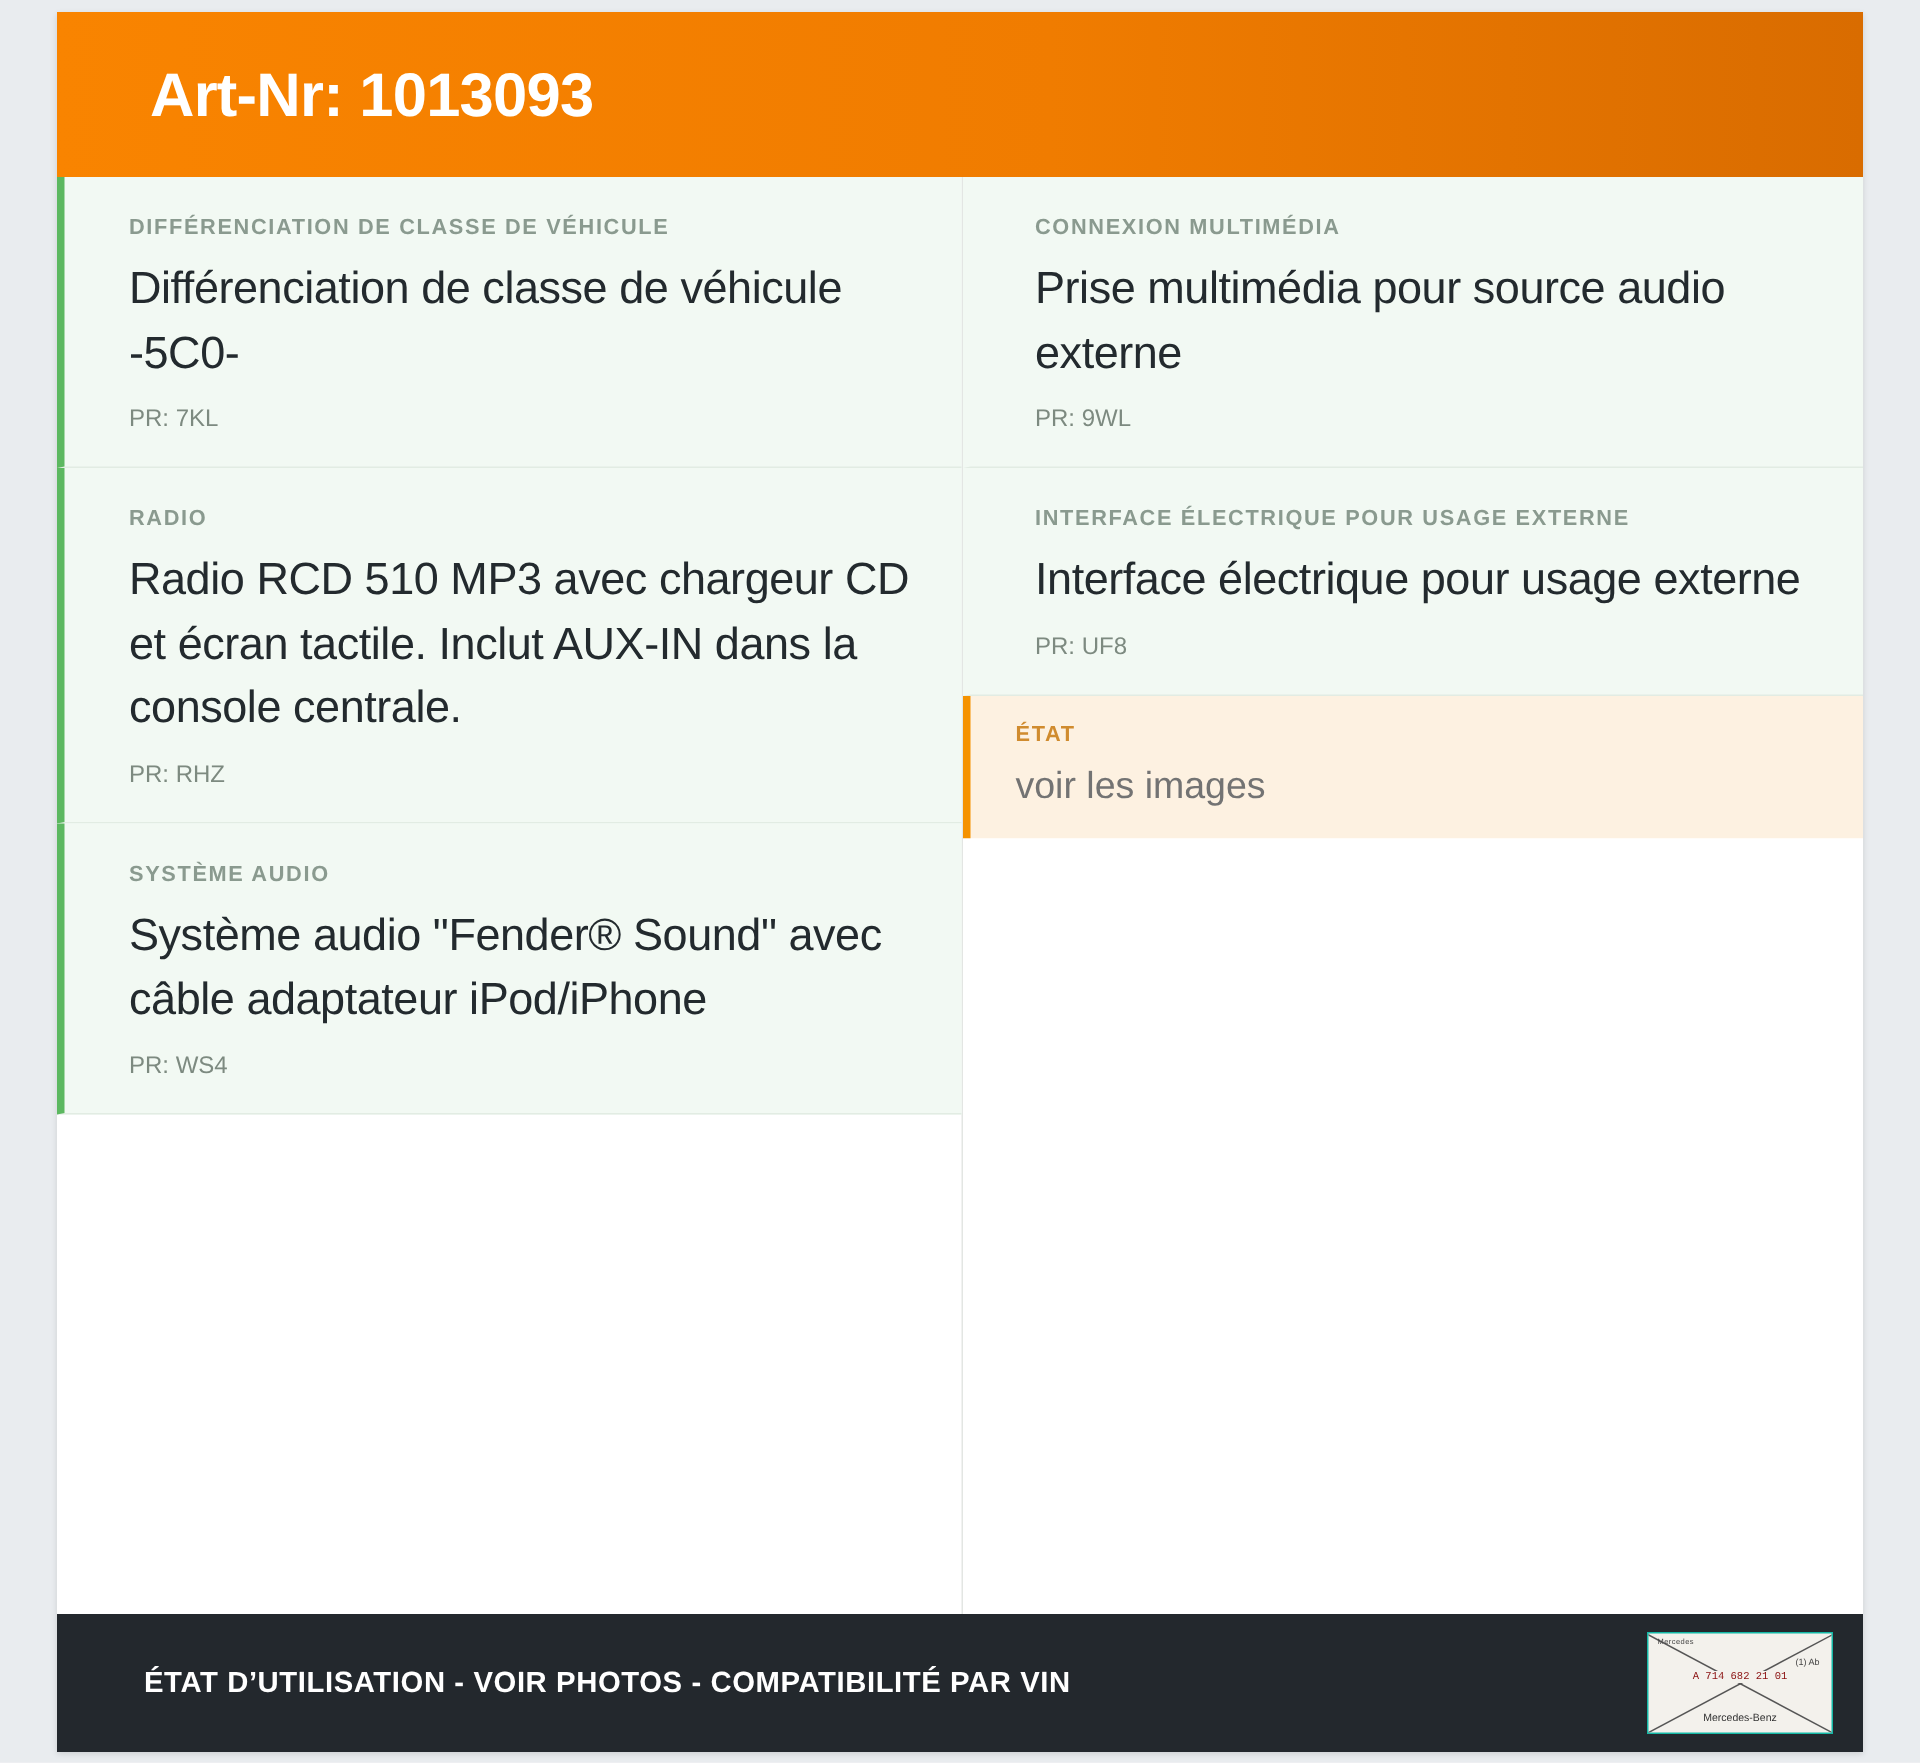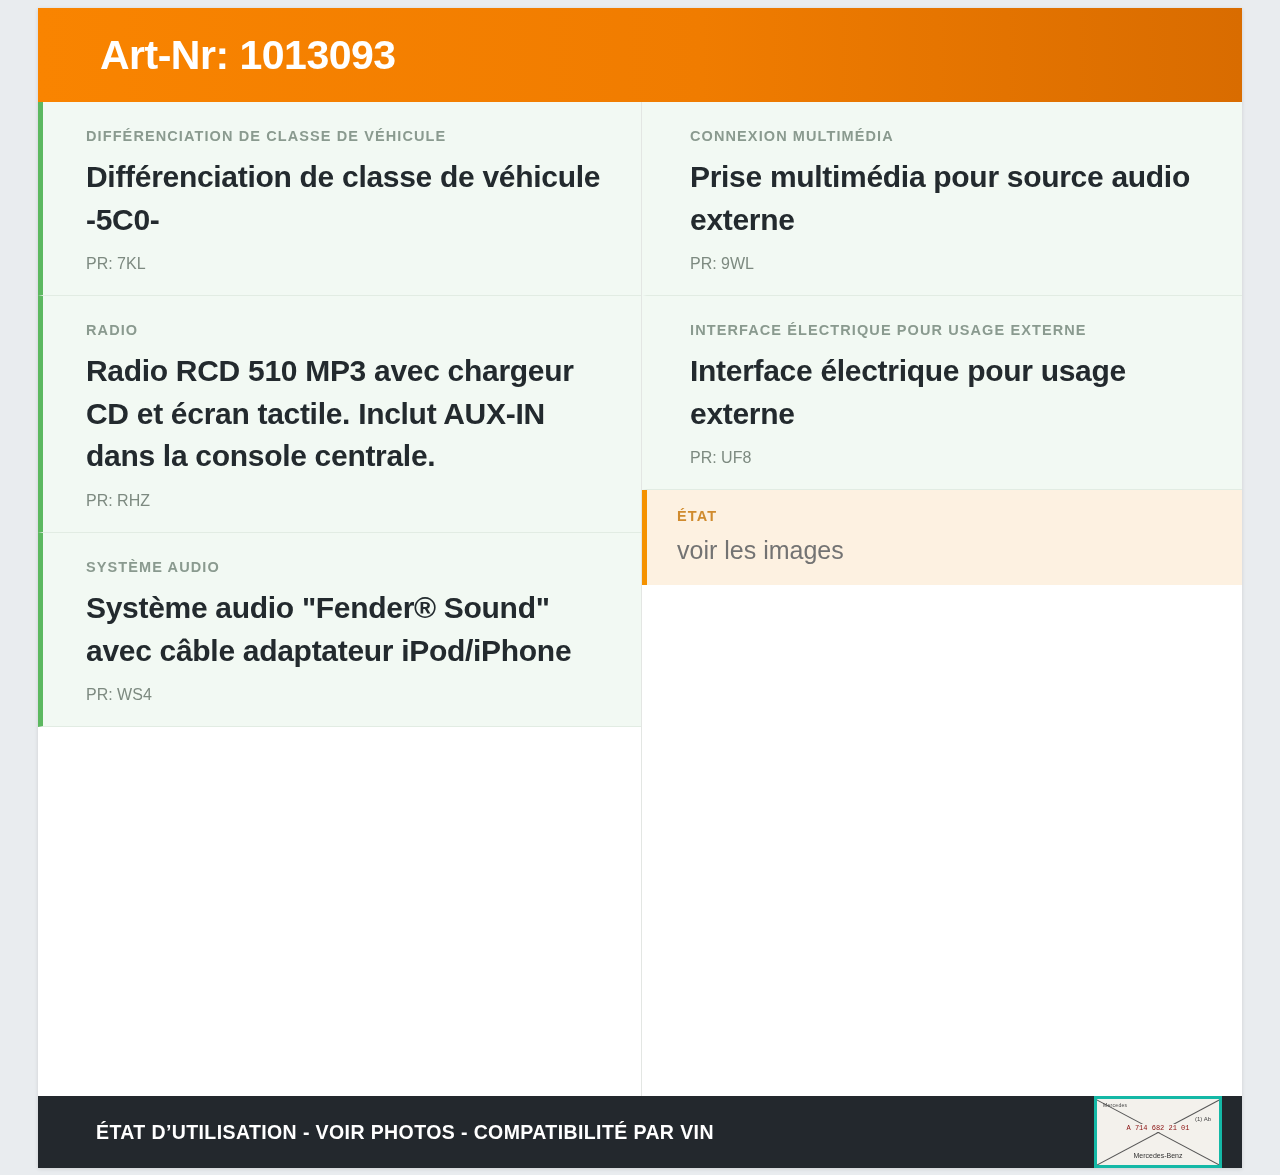--- a/index.html
+++ b/index.html
@@ -21,21 +21,21 @@
     top: 8px;
     width: 1204px;
     height: 1160px;
     background: #ffffff;
     box-shadow: 0 1px 4px rgba(0,0,0,0.12);
     display: flex;
     flex-direction: column;
     overflow: hidden;
   }
   .header {
-    height: 94px;
+    height: 110px;
     background: linear-gradient(90deg, #f98400 0%, #f07c00 55%, #d96c00 100%);
     display: flex;
     align-items: center;
     flex: 0 0 auto;
   }
   .header-title {
     color: #ffffff;
     font-size: 41px;
     font-weight: bold;
     letter-spacing: -0.5px;
@@ -72,21 +72,21 @@
   .feature .cat {
     font-size: 14.5px;
     font-weight: bold;
     letter-spacing: 1.1px;
     color: #8a9a8f;
     text-transform: uppercase;
     margin-bottom: 12px;
   }
   .feature .name {
     font-size: 30px;
-    font-weight: bold;
+    font-weight: normal;
     color: #232a2e;
     line-height: 1.42;
     letter-spacing: -0.3px;
   }
   .feature .pr {
     font-size: 16px;
     color: #7d8a80;
     margin-top: 14px;
   }
   .state-box {
@@ -125,40 +125,40 @@
     text-transform: uppercase;
     margin-bottom: 11px;
   }
   .compat .txt {
     font-size: 19.5px;
     color: #2c3337;
     line-height: 1.47;
     font-weight: 600;
   }
   .footer {
-    height: 72px;
+    height: 92px;
     background: #23282d;
     display: flex;
     align-items: center;
     justify-content: space-between;
     flex: 0 0 auto;
     padding: 0 20px 0 58px;
     box-sizing: border-box;
   }
   .footer-text {
     color: #ffffff;
     font-size: 19.5px;
     font-weight: bold;
     letter-spacing: 0.4px;
   }
   .label-img {
     width: 122px;
     height: 66px;
     background: #f3f1ec;
-    border: 3px solid #14b8a6;
+    border: 1px solid #14b8a6;
     position: relative;
     overflow: hidden;
     margin-left: 36px;
   }
   .label-img .diag1, .label-img .diag2 {
     position: absolute;
     left: -10%;
     top: 50%;
     width: 120%;
     height: 1px;

